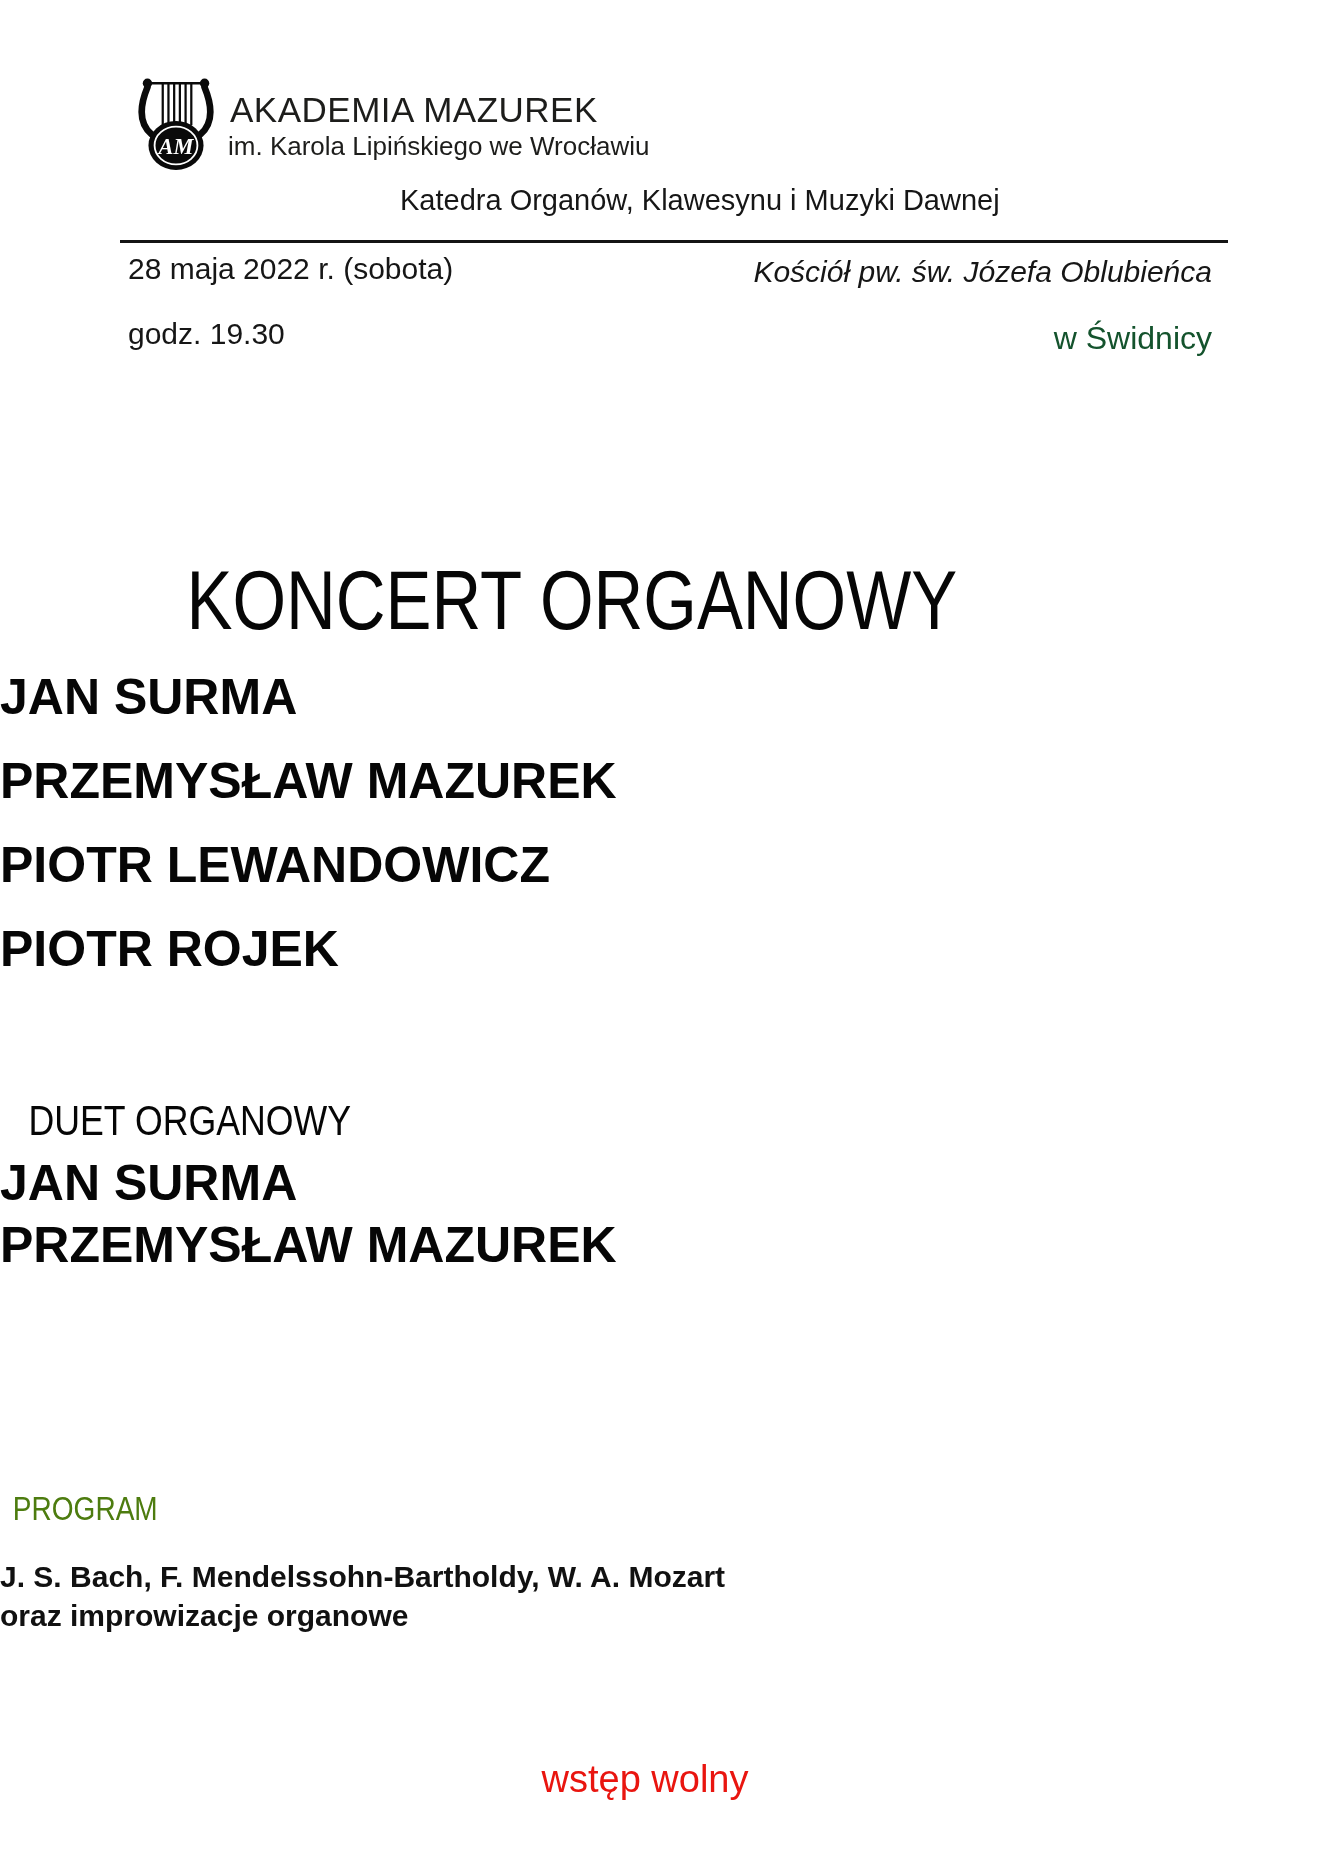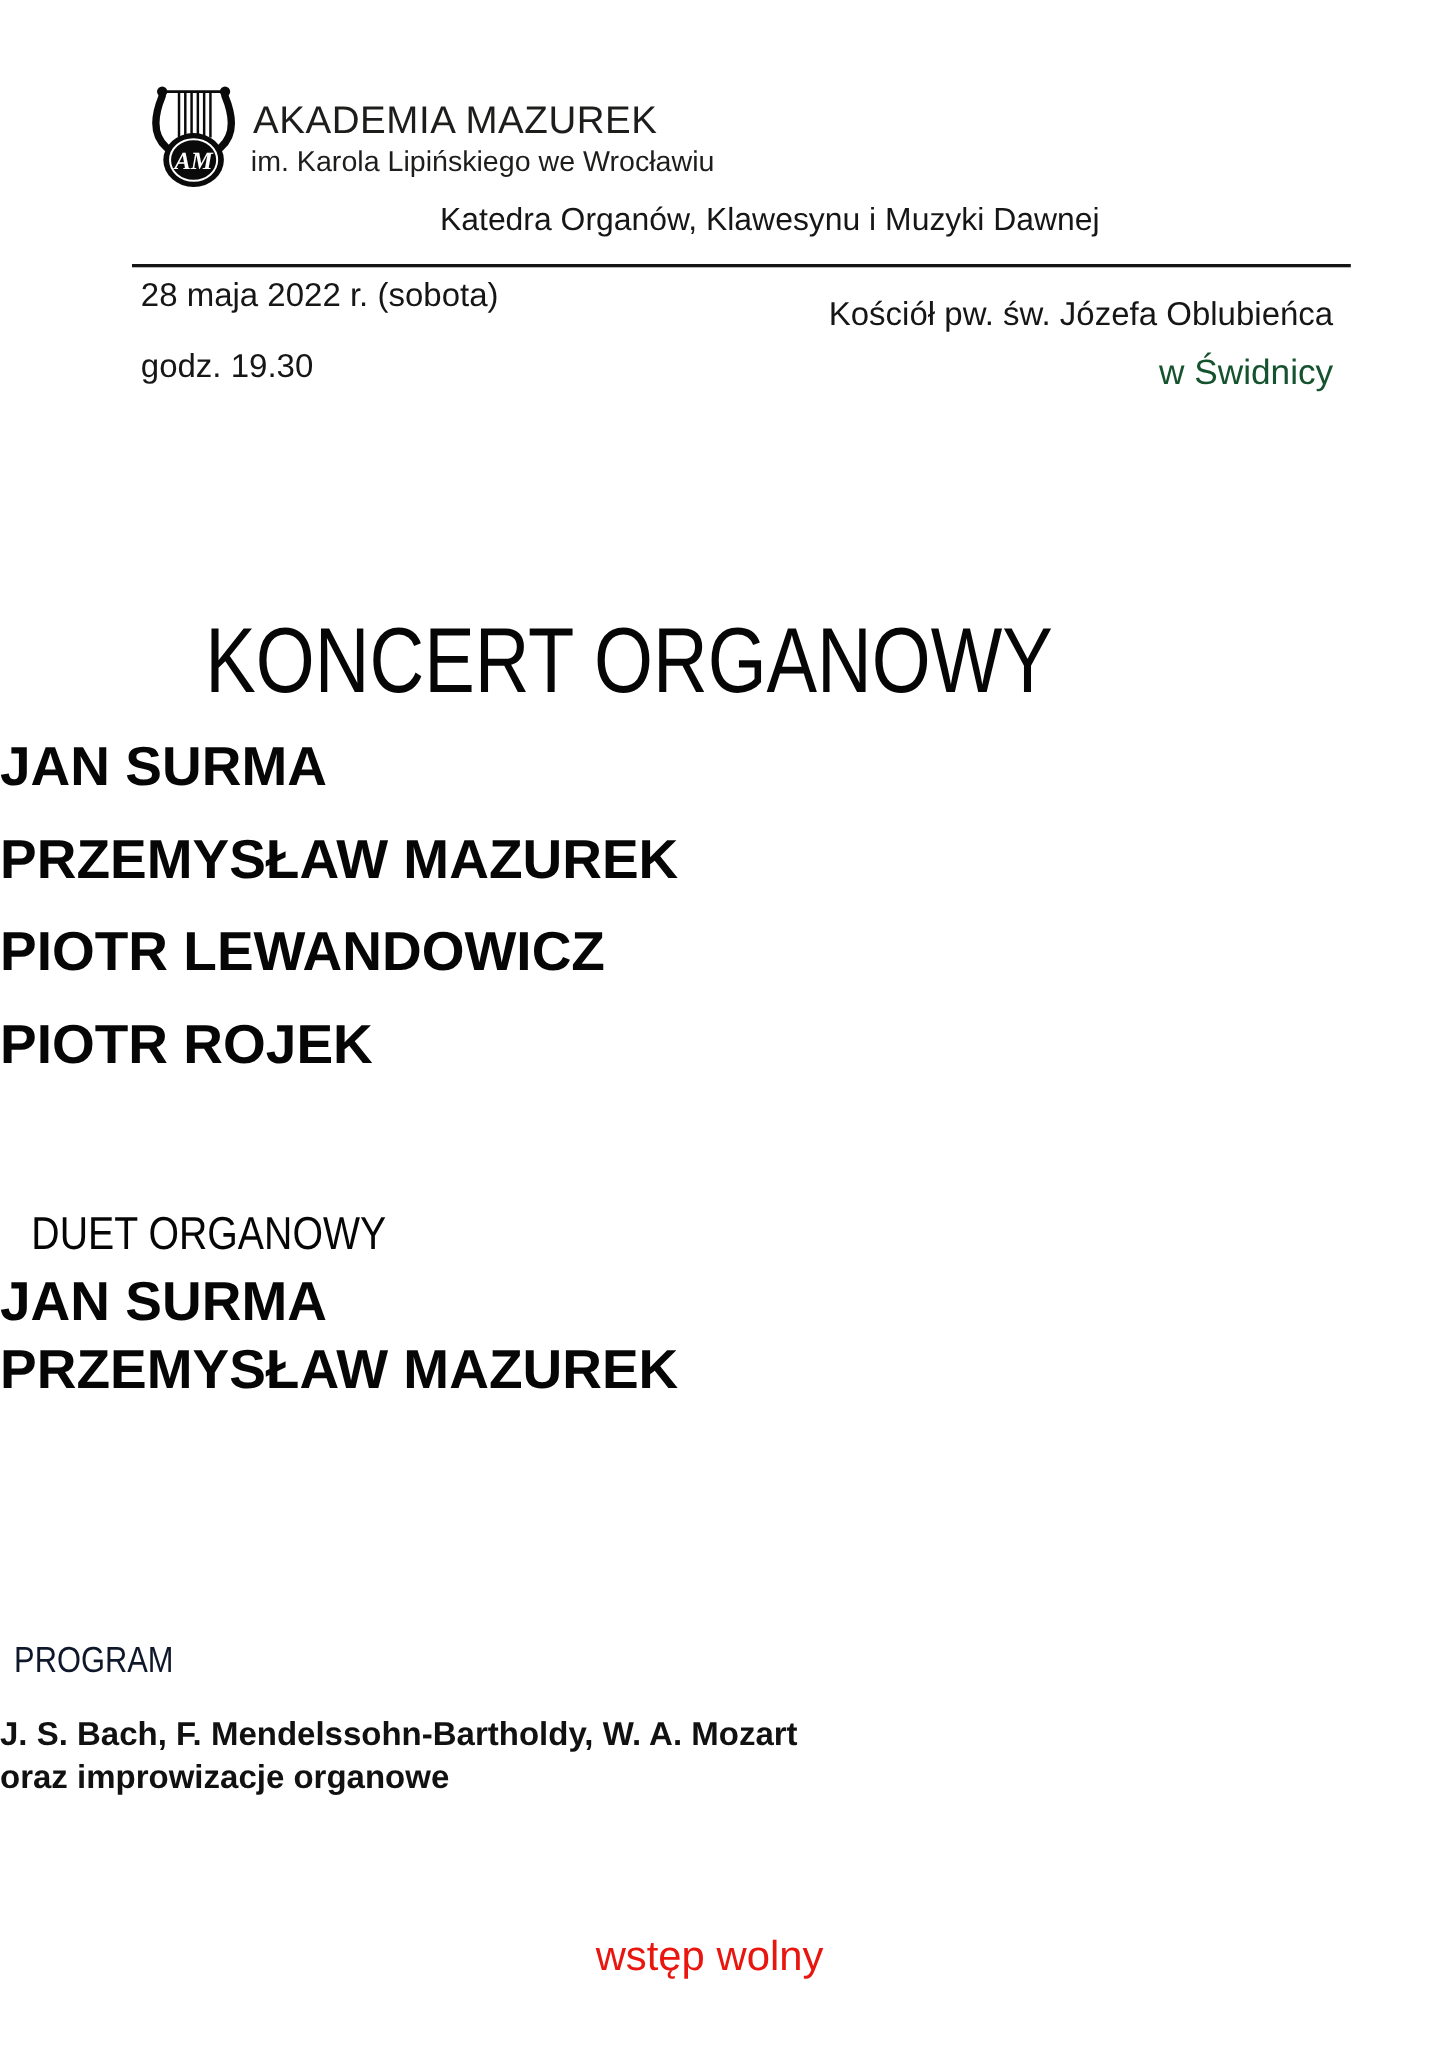--- a/index.html
+++ b/index.html
@@ -23,21 +23,21 @@
     left:228px; top:131px; font-size:26px; color:#1d1d1b; white-space:nowrap;
   }
 
   
   .dept {
     left:400px; top:184px; right:95px; text-align:left;
     font-size:29px; color:#161616; white-space:nowrap;
   }
   .rule { left:120px; top:240px; width:1108px; height:3px; background:#141414; }
   .date-left  { left:128px; top:252px; font-size:30px; color:#161616; }
-  .venue-r1   { right:108px; top:269px; font-size:30px; color:#161616; text-align:right; }
+  .venue-r1   { right:108px; top:255px; font-size:30px; color:#161616; text-align:right;font-style:italic; }
   .time-left  { left:128px; top:317px; font-size:30px; color:#161616; }
   .venue-r2   { right:108px; top:320px; font-size:32px; color:#14532d; text-align:right; }
 
   
   .col { left:0; width:1114px; }
   .title-col { left:0; width:1144px; text-align:center; }
 
   .concert-title {
     top:508px; font-size:84px; line-height:88px; color:#060606;
     white-space:nowrap;
@@ -46,21 +46,21 @@
   .narrowX { display:inline-block; transform:scaleX(0.82); transform-origin:center; }
   .narrowX85 { display:inline-block; transform:scaleX(0.85); transform-origin:center; }
 
   .performers { top:655px; font-weight:bold; font-size:50px; line-height:84px; color:#060606; }
   .performers div { white-space:nowrap; }
 
   .duet { top:1090px; line-height:62px; color:#060606; }
   .duet .duet-label { font-size:42px; }
   .duet .duet-name  { font-size:50px; font-weight:bold; white-space:nowrap; }
 
-  .program-heading { top:1490px; font-size:33px; color:#0f172a; }
+  .program-heading { top:1490px; font-size:33px; color:#4d7c0f; }
   .program-lines { top:1557px; font-size:30px; font-weight:bold; line-height:39px; color:#111; }
 
   .admission-wrap { top:1758px; left:12px; width:1266px; text-align:center; font-size:38px; }
 </style>
 </head>
 <body style="background: rgb(255, 255, 255);">
 
 <div class="abs lyre">
   <svg viewBox="0 0 74 100" width="76" height="102" xmlns="http://www.w3.org/2000/svg">
 

